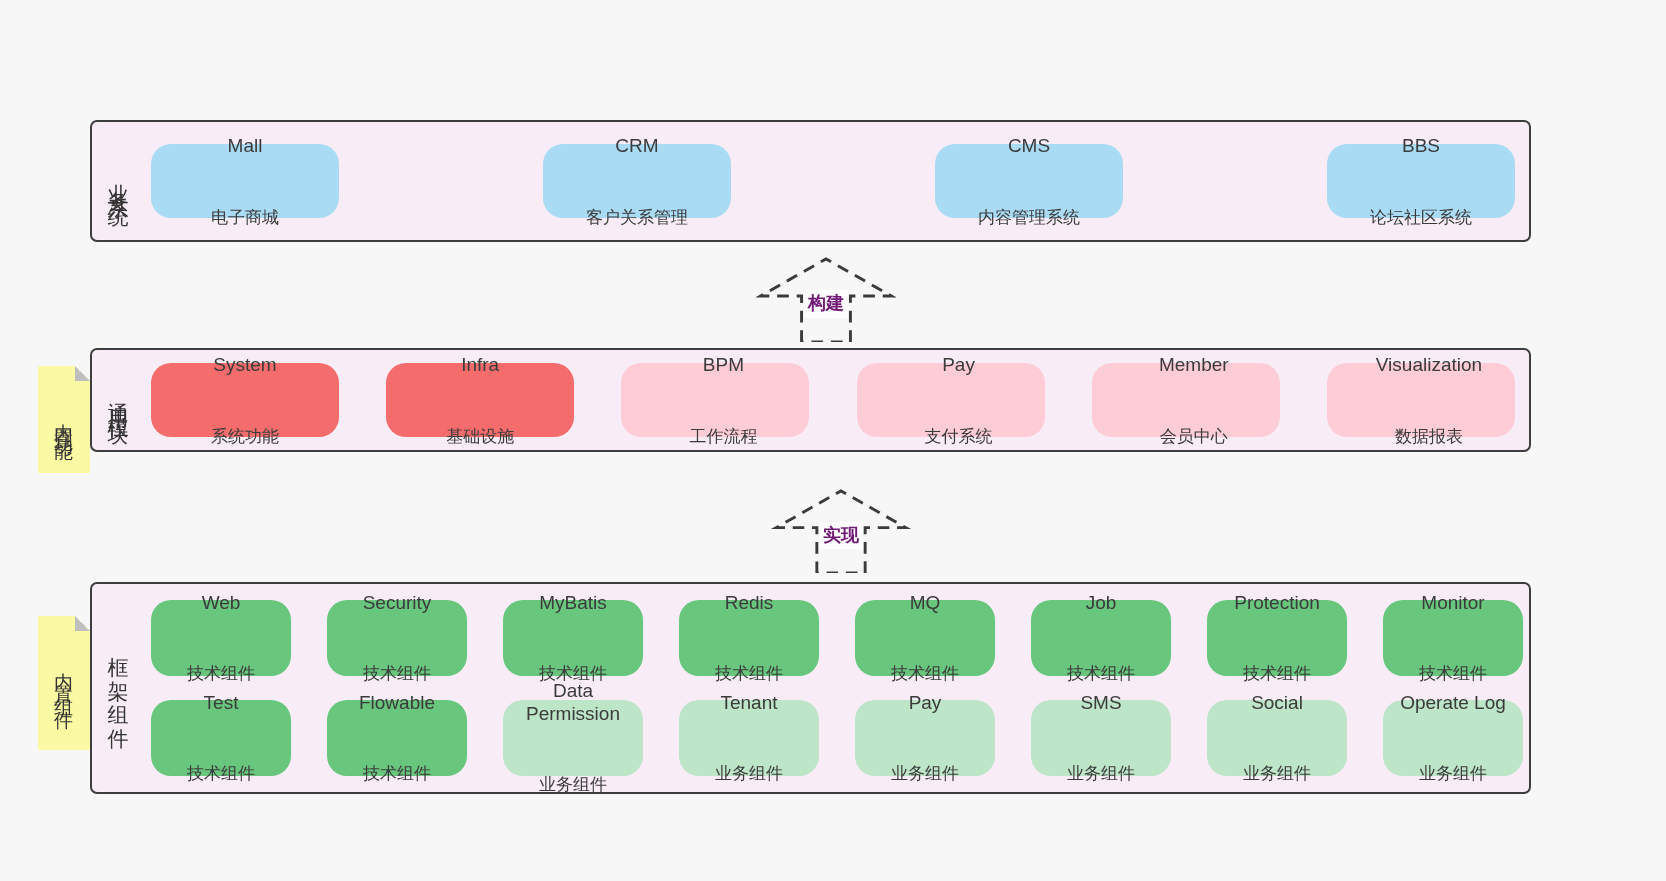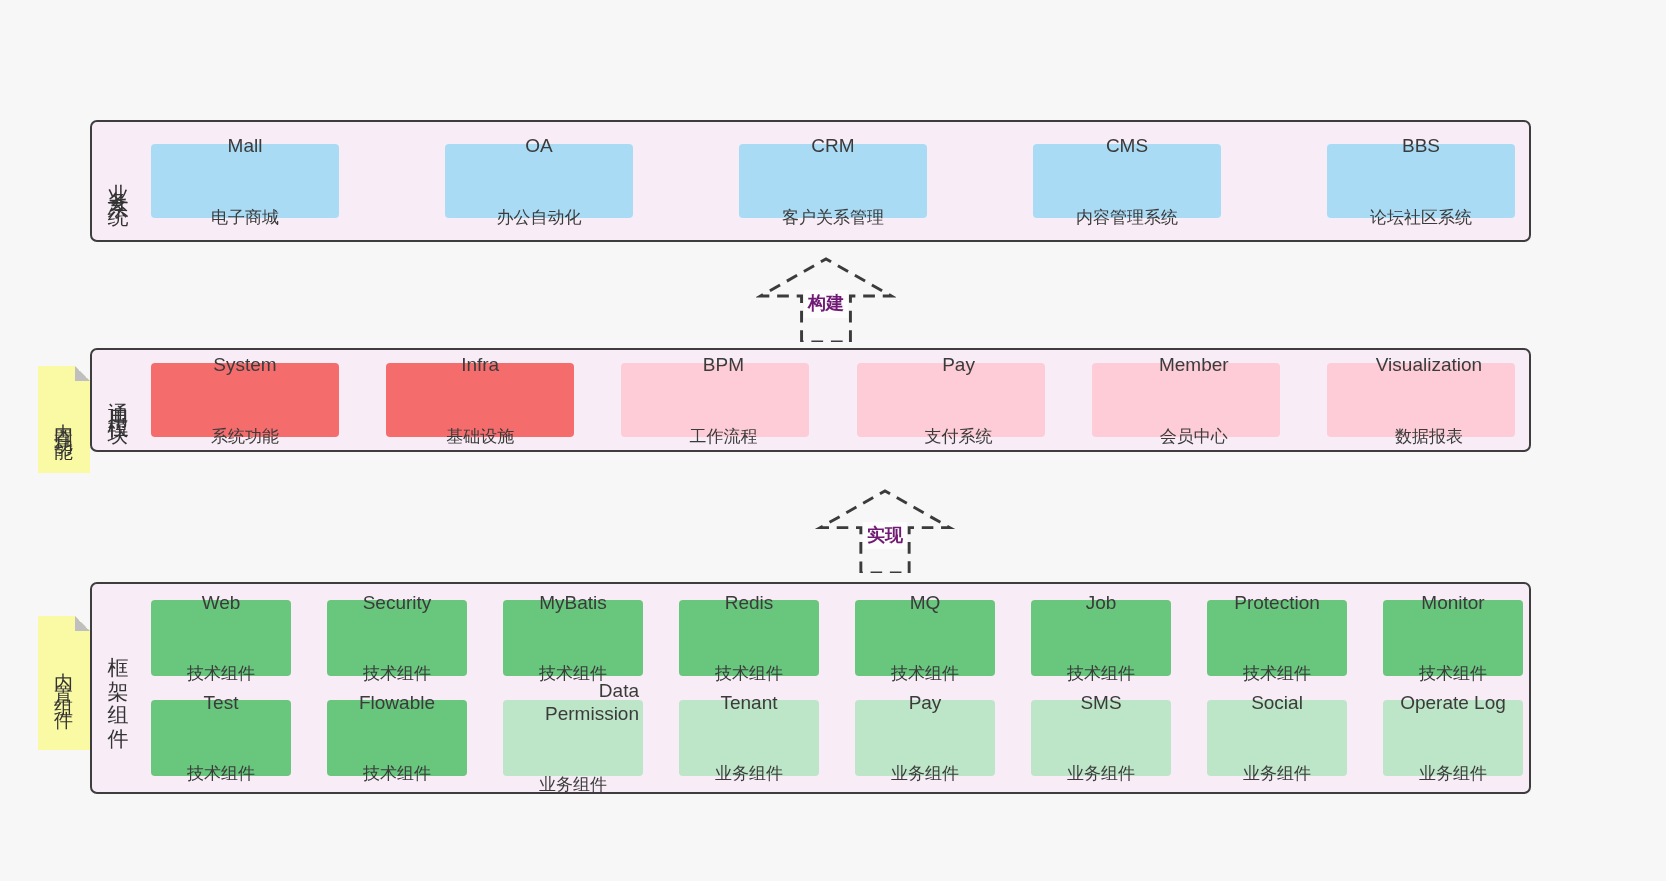--- a/index.html
+++ b/index.html
@@ -26,22 +26,22 @@
   .ls-lg { letter-spacing:24px; }
 
   .boxes {
     flex:1; display:flex; justify-content:space-between; align-items:center;
     padding:0 14px 0 22px;
   }
   .rows-wrap { flex:1; display:flex; flex-direction:column; gap:24px; padding:0 14px 0 22px; }
   .rows-wrap .boxes { flex:none; padding:0;gap:36px; }
 
   .box {
-    border-radius:4px; display:flex; flex-direction:column;
-    align-items:center; justify-content:center; text-align:right;
+    border-radius:20px; display:flex; flex-direction:column;
+    align-items:center; justify-content:center; text-align:center;
     color:#3b3b3b;
   }
   .box-wide { width:188px; height:74px; }
   .box-narrow { width:140px; height:76px; }
   .box .name { font-size:19px; line-height:1.32; }
   .box .desc { font-size:17px; line-height:1.38;margin-top:48px; }
   .box-narrow .name { line-height:1.22; padding:0 4px; }
 
   .box-blue { background:#a9dbf4; }
   .box-red { background:#f56c6c; }
@@ -64,43 +64,39 @@
   .note-text {
     writing-mode:vertical-rl; text-orientation:upright;
     font-size:19px; color:#333; line-height:1; white-space:nowrap;
   }
   .note-1 .note-text { letter-spacing:6px; }
   .note-2 .note-text { letter-spacing:13px; }
 
   
   .arrow { position:absolute; }
   .arrow-build { left:756px; top:256px; width:140px; height:86px; }
-  .arrow-implement { left:814px; top:488px; width:142px; height:85px; }
+  .arrow-implement { left:770px; top:488px; width:142px; height:85px; }
   .arrow svg { display:block; width:100%; height:100%; }
   .arrow-label {
     position:absolute; left:50%; top:40%; transform:translateX(-50%);
     background:#fdfdfd; padding:2px 4px; font-size:18px; color:#701a75;
     white-space:nowrap; line-height:1.3;font-weight:bold;
   }
 </style>
 </head>
 <body>
 
 <div class="diagram">
 
   <div class="panel panel-1">
     <div class="v-label ls-sm">业务系统</div>
     <div class="boxes">
       <div class="box box-wide box-blue">
         <span class="name">Mall</span>
         <span class="desc">电子商城</span>
-      </div>
-      <div class="box box-wide box-blue">
-        <span class="name">OA</span>
-        <span class="desc">办公自动化</span>
       </div>
       <div class="box box-wide box-blue">
         <span class="name">CRM</span>
         <span class="desc">客户关系管理</span>
       </div>
       <div class="box box-wide box-blue">
         <span class="name">CMS</span>
         <span class="desc">内容管理系统</span>
       </div>
       <div class="box box-wide box-blue">

